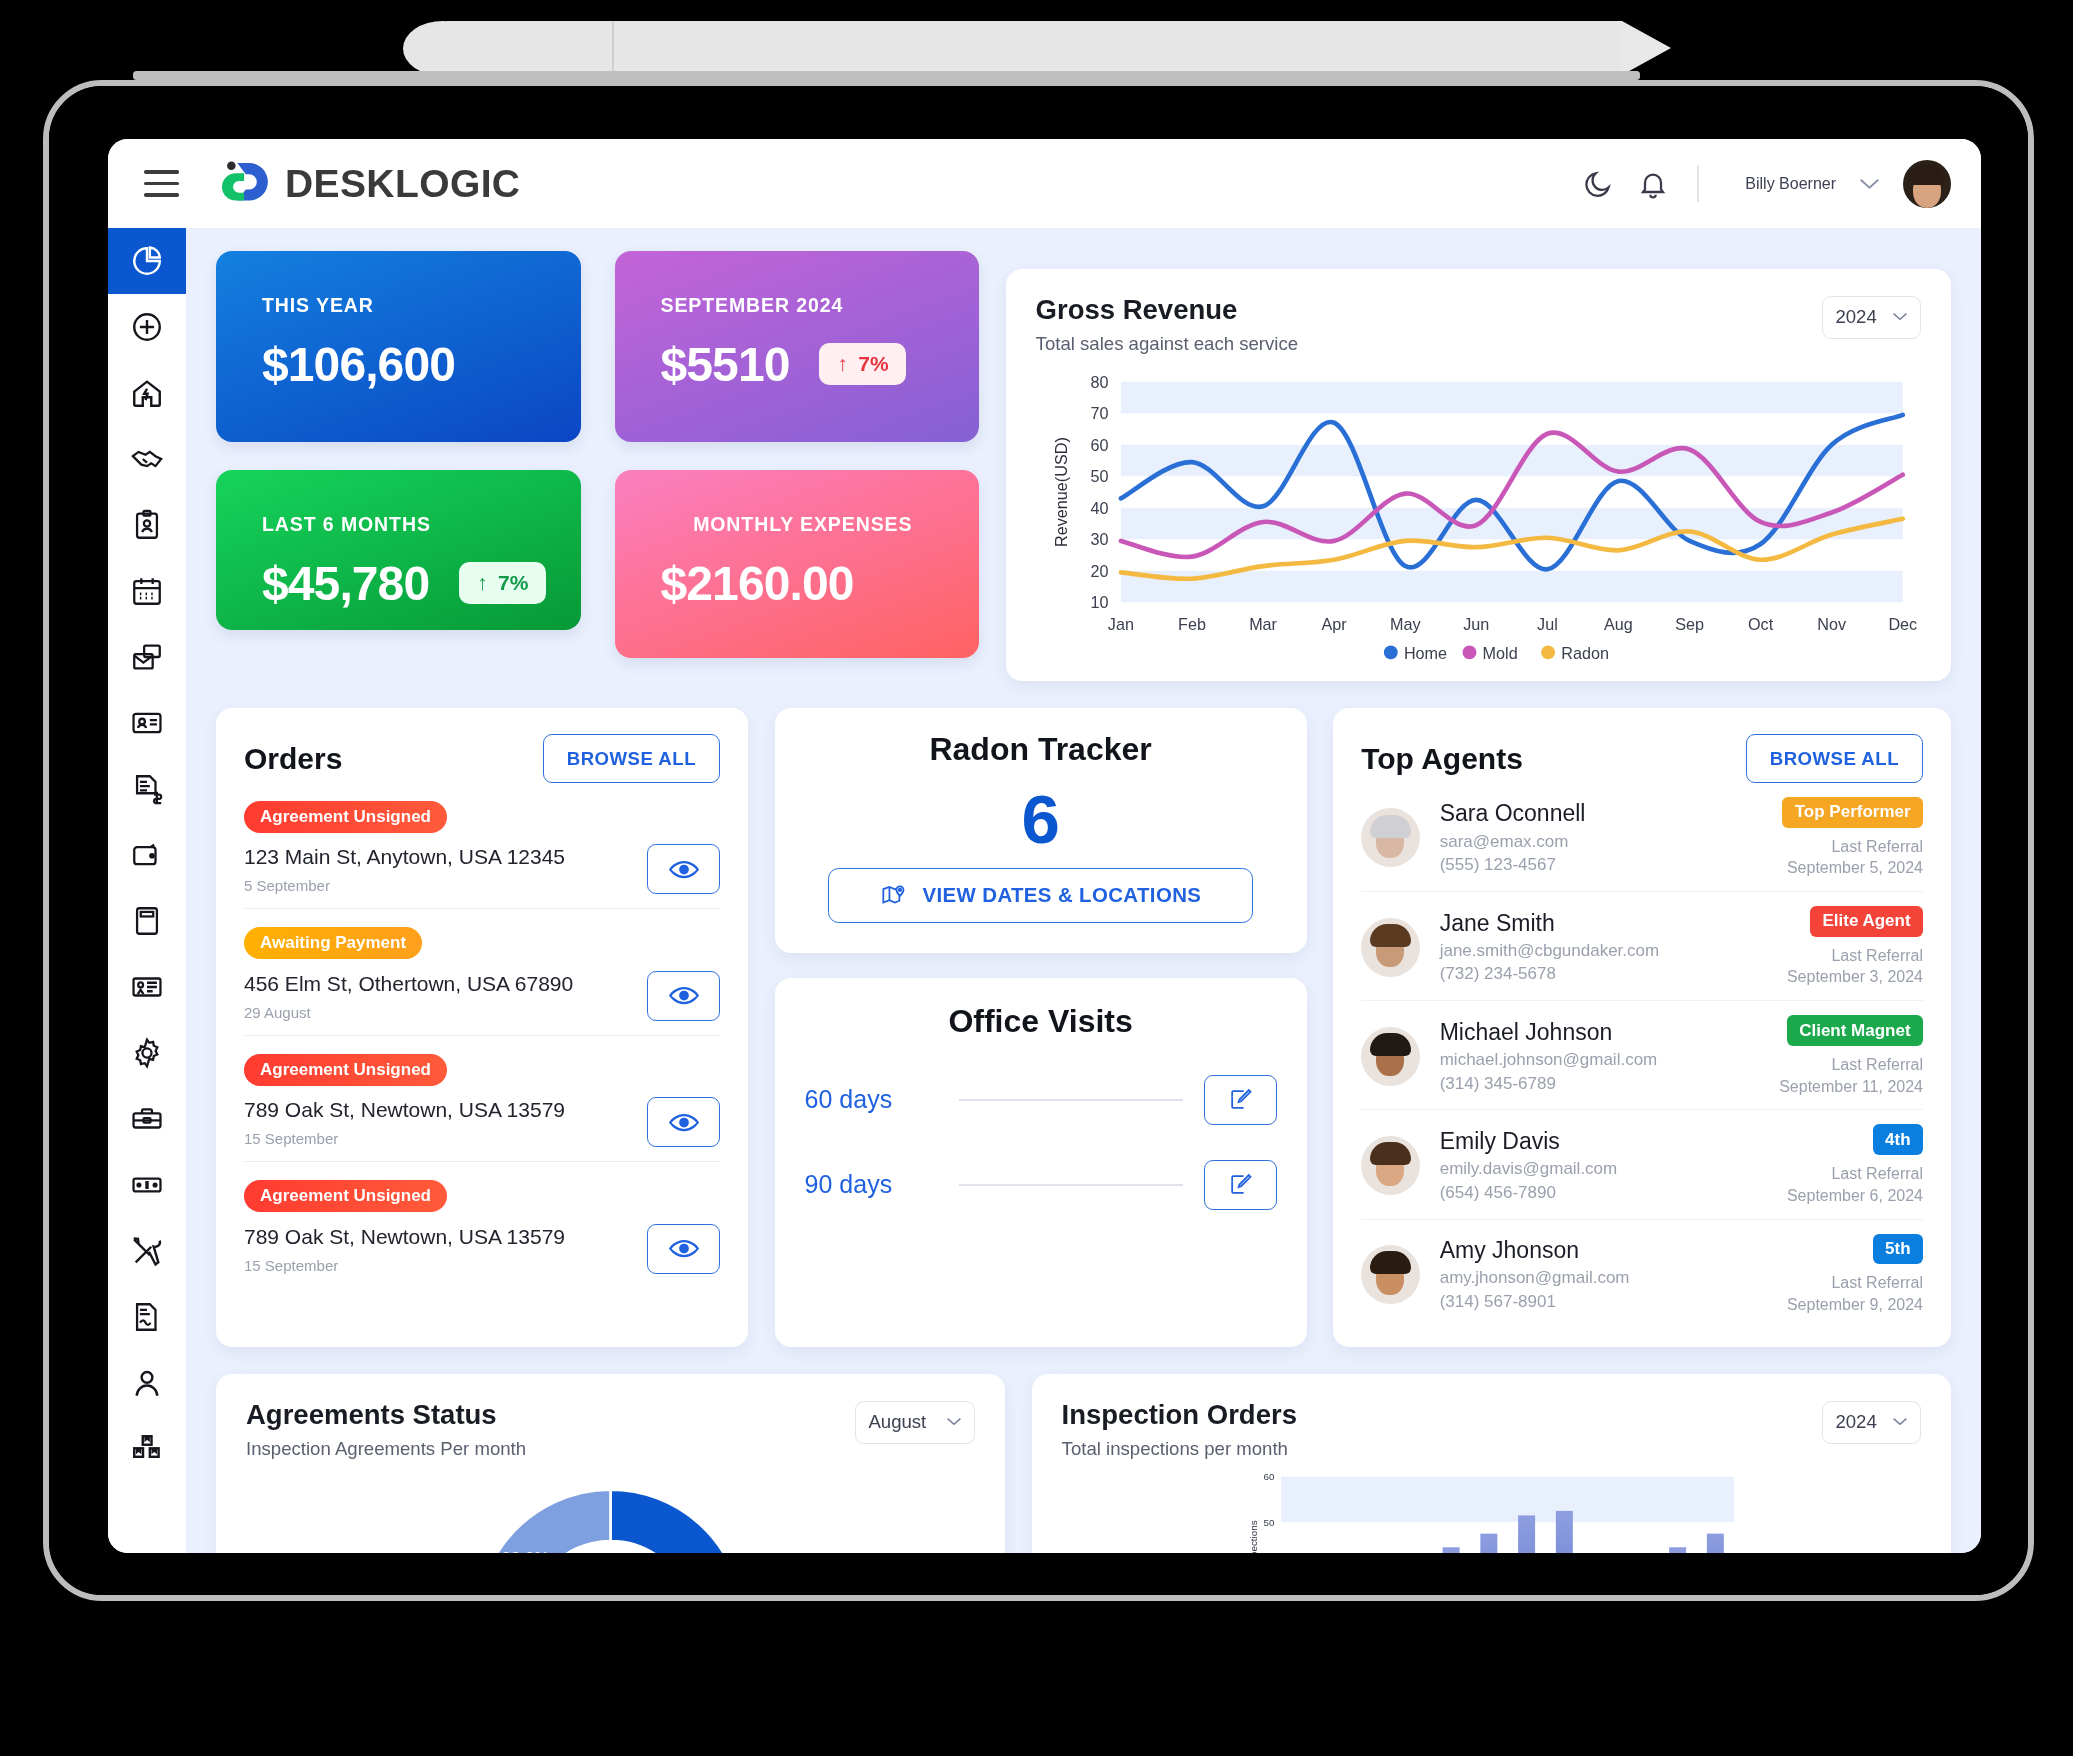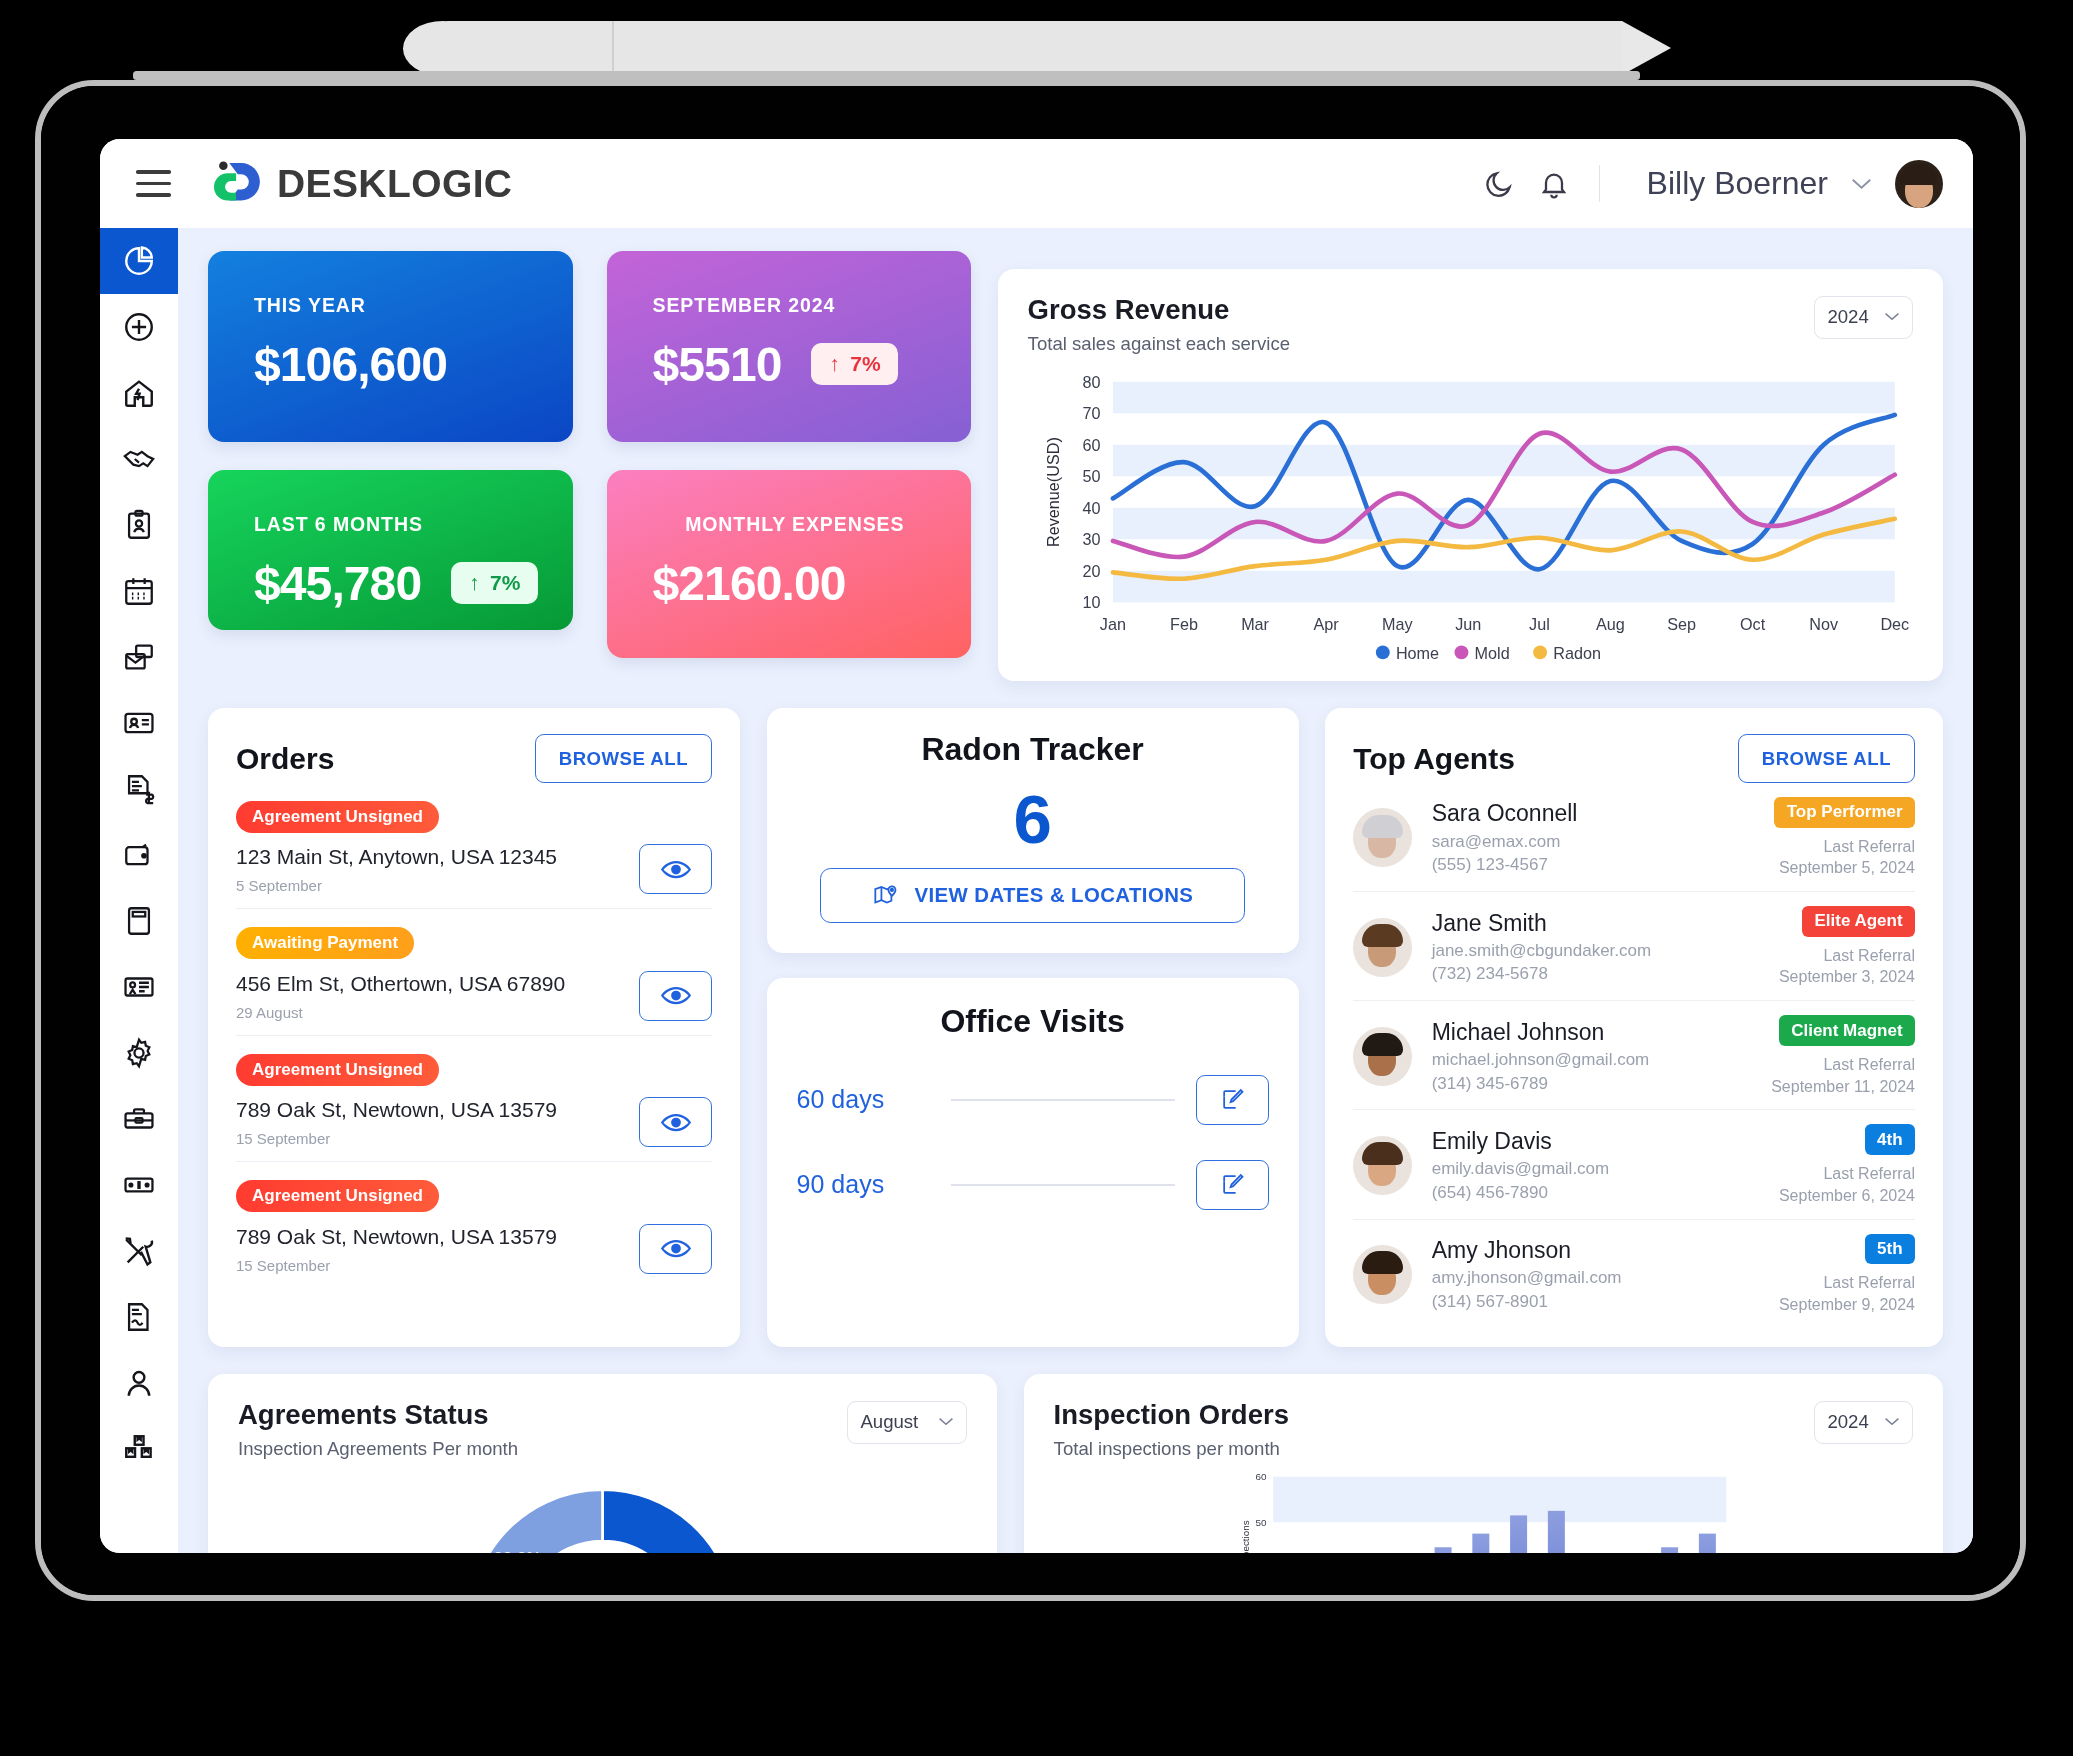--- a/index.html
+++ b/index.html
@@ -23,21 +23,21 @@
   }
   .pencil:after{
     content:""; position:absolute; right:-49px; top:0; width:0; height:0;
     border-top:27.5px solid transparent; border-bottom:27.5px solid transparent;
     border-left:49px solid #e8e8e8;
   }
   .pencil-seam{ position:absolute; left:612px; top:21px; width:1.8px; height:55px; background:#cfcfcf;}
   .pencil-shadow{ position:absolute; left:133px; top:71px; width:1507px; height:8.9px; background:#bfbfbf; border-radius:3.5px;}
 
   .tablet-outer {
-    position: absolute; left: 35px; top: 80px; width: 1991px; height: 1521px;
+    position: absolute; left: 43px; top: 80px; width: 1991px; height: 1521px;
     border: 6.2px solid #bdbdbd; border-radius: 59px; background: #000;
   }
   .tablet-bezel {
     position: absolute; left: 0; top: 0; right: 0; bottom: 0;
     border-radius: 53px; background: #010101;
   }
   .screen {
     position: absolute; left: 59px; top: 53px; width: 1873px; height: 1414px;
     background: #eaf0fd; border-radius: 19.5px; overflow: hidden;
   }
@@ -49,21 +49,21 @@
     border-radius: 19.5px 19.5px 0 0;
   }
   .hamburger { width: 35px; height: 26.6px; display:flex; flex-direction:column; justify-content:space-between; cursor:pointer; margin-left:10.6px;}
   .hamburger span { display:block; height:3.5px; background:#3c3c3c; border-radius:1.8px; }
   .brand { display:flex; align-items:center; gap:12.4px; margin-left:43px; }
   .brand-logo { width:51px; height:51px; position:relative; }
   .brand-name { font-size:39px; font-weight:700; letter-spacing:0.4px; color:#3a3a3a; font-family:"Liberation Sans", sans-serif;}
   .header-right { margin-left:auto; display:flex; align-items:center; gap:23px; }
   .hicon { width:32px; height:32px; color:#3a3a4a; }
   .hdivider{ width:1.8px; height:37px; background:#e2e2e8; margin:0 5.3px;}
-  .user-name { font-size:32px; color:#3f4256;margin-left:18px; }
+  .user-name { font-size:16px; color:#3f4256;margin-left:18px; }
   .chev { width:21px; height:12.4px; color:#7d8299; }
   .avatar { width:48px; height:48px; border-radius:50%; overflow:hidden; background:#2b2118; position:relative; }
   .avatar .face{ position:absolute; left:9.8px; top:14px; width:28px; height:34px; background:#d8a47f; border-radius:45% 45% 48% 48%;}
   .avatar .hair{ position:absolute; left:5.3px; top:4.4px; width:37px; height:21px; background:#2a1d15; border-radius:19.5px 19.5px 5.3px 5.3px;}
 
   
   .sidebar {
     position:absolute; left:0; top:89px; width:78px; bottom:0;
     background:#fff; display:flex; flex-direction:column; align-items:center;
     padding-top:0;

